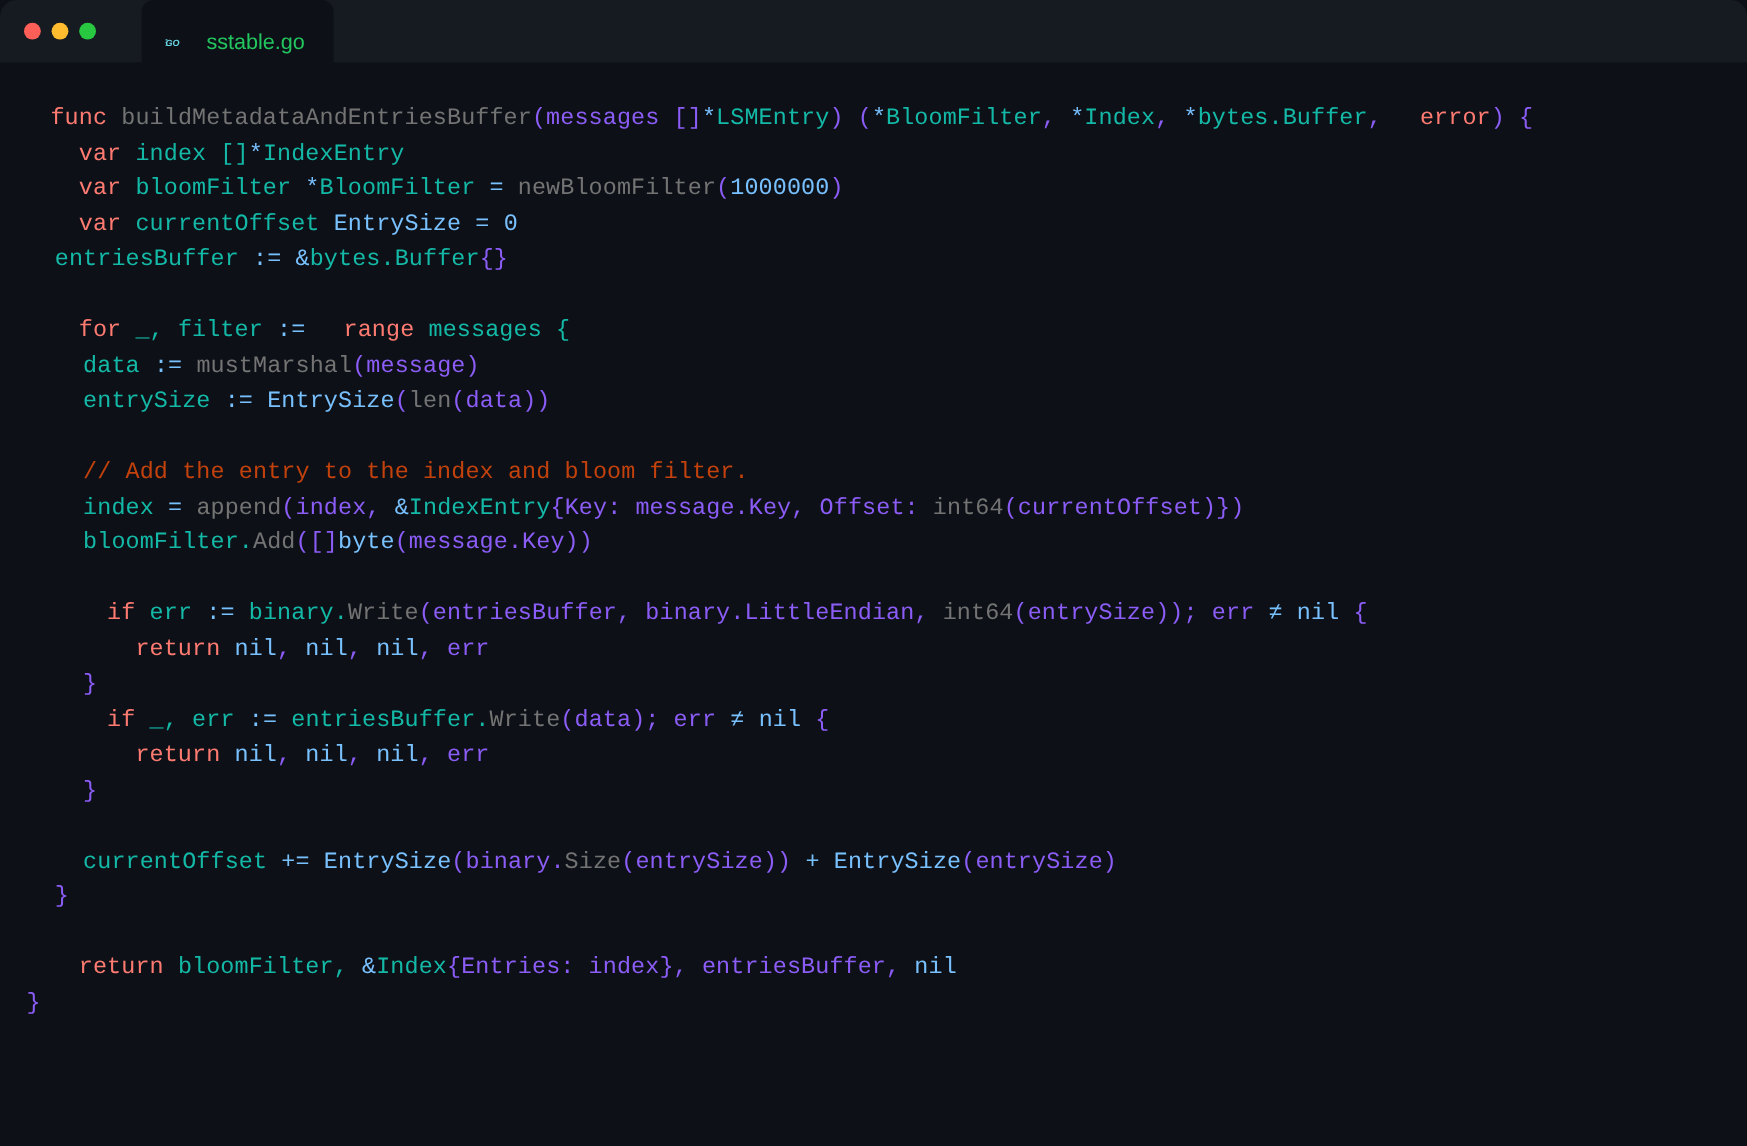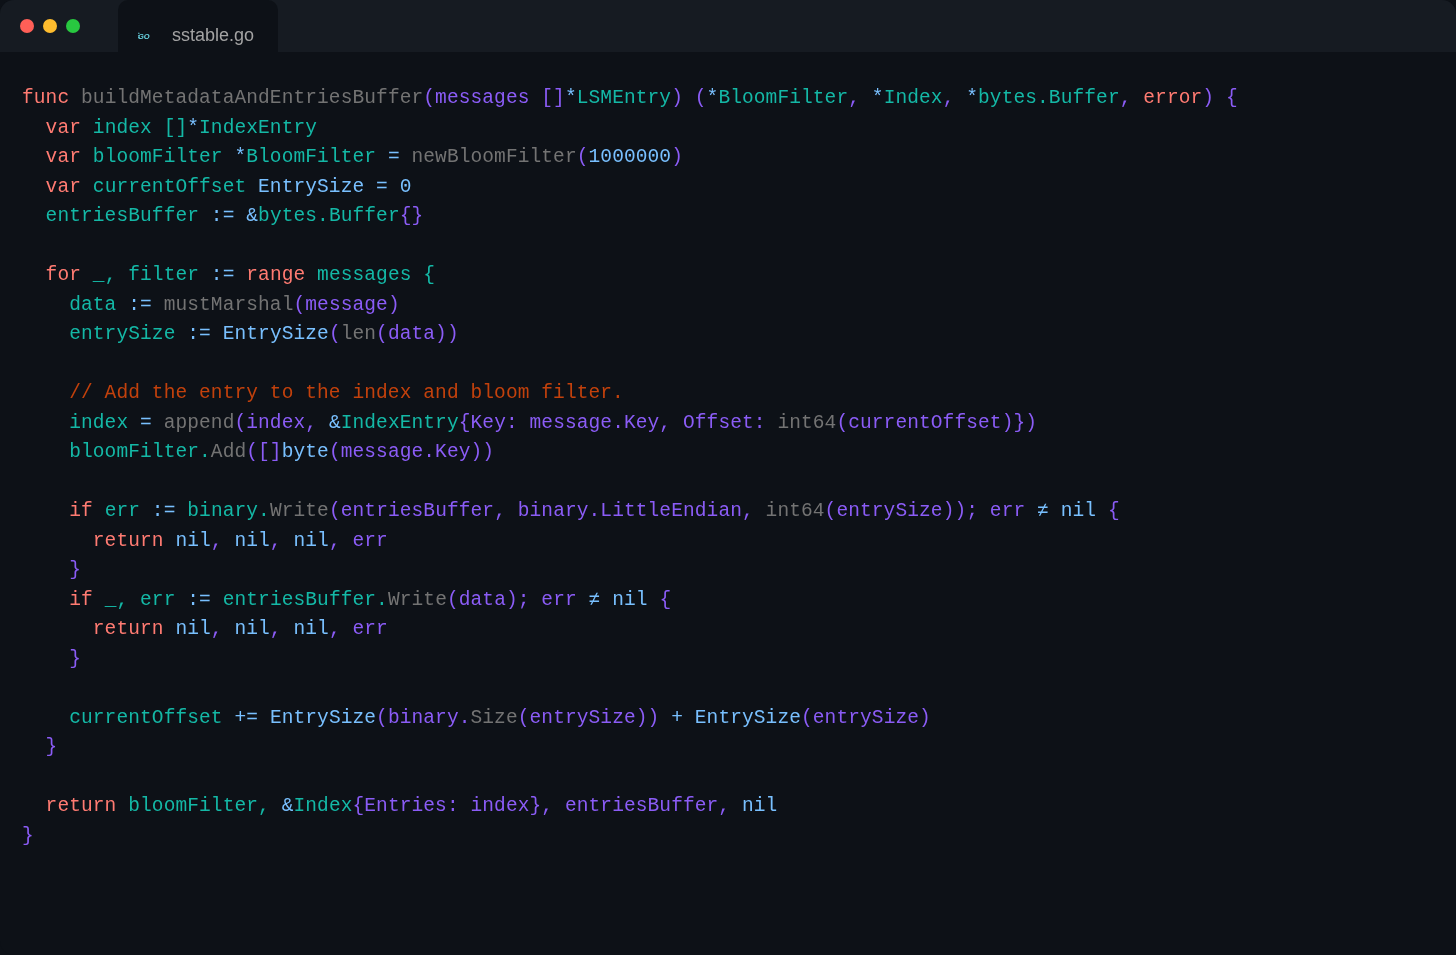--- a/index.html
+++ b/index.html
@@ -52,35 +52,35 @@
     border-top-right-radius: 10px;
   }
   .tab-icon {
     width: 24px;
     height: 14px;
     display: flex;
     align-items: center;
     justify-content: center;
   }
   .tab-label {
-    color: #a3a3a3;
+    color: #22c55e;
     font-size: 18px;
     font-family: -apple-system, BlinkMacSystemFont, "Segoe UI", Helvetica, Arial, sans-serif;
   }
   .code-area {
     flex: 1;
     padding: 32px 22px;
     font-size: 19.5px;
     line-height: 29.5px;
     color: #e6edf3;
     white-space: pre;
     letter-spacing: 0.1px;
     font-variant-ligatures: contextual;
   }
-  .kw   { color: #ff7b72; }       
+  .kw   { color: #ff7b72; margin-left: 20px; }       
   .fn   { color: #737373; }       
   .typ  { color: #79c0ff; }       
   .num  { color: #79c0ff; }       
   .op   { color: #79c0ff; }       
   .cmt  { color: #c2410c; font-family: Liberation Mono, monospace; }       
   .id   { color: #14b8a6; }       
   .pun  { color: #8b5cf6; }       
 </style>
 </head>
 <body>

